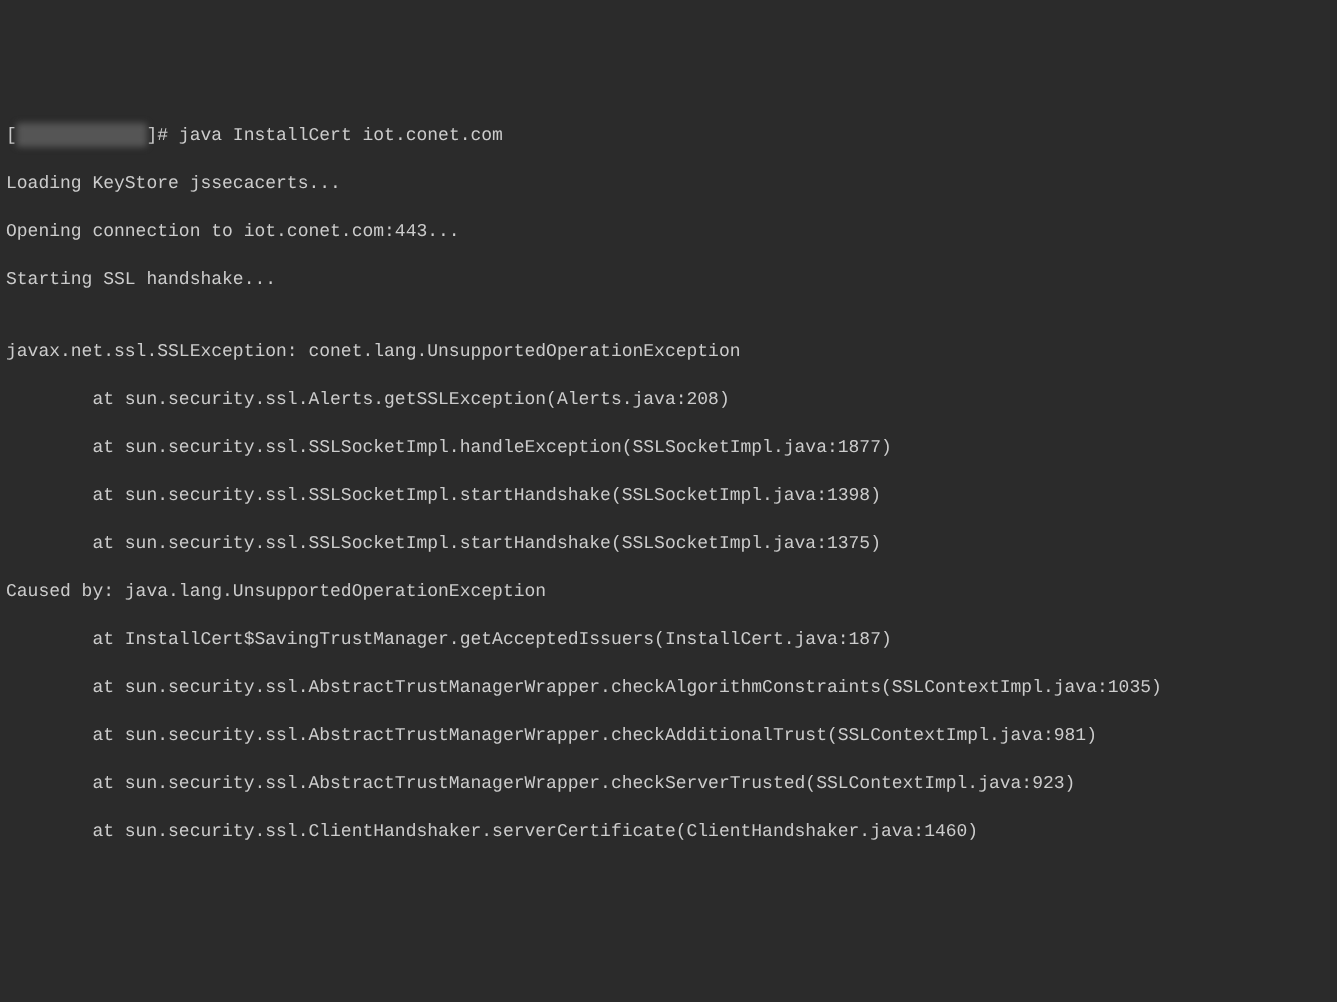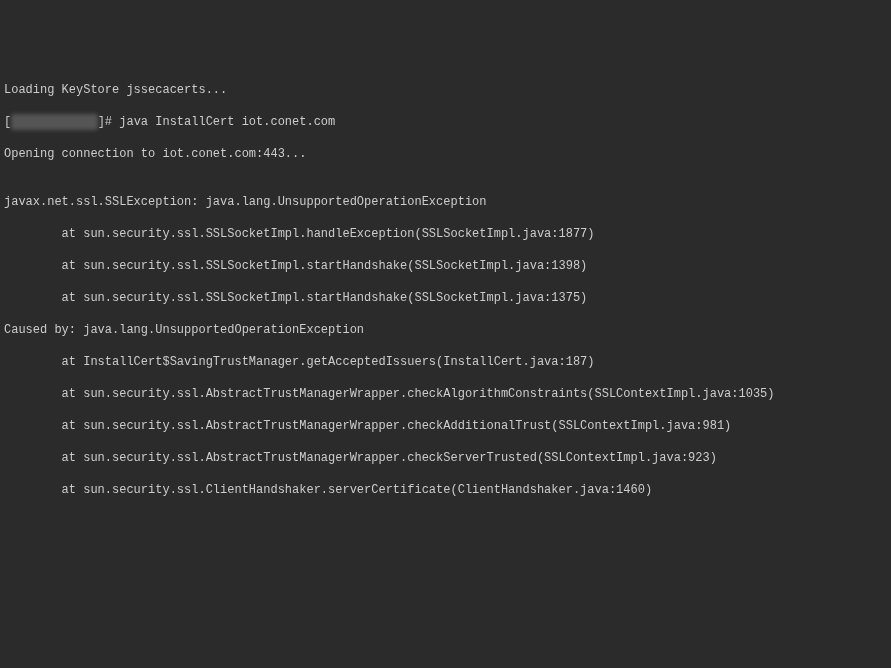--- a/index.html
+++ b/index.html
@@ -32,25 +32,27 @@
     .line {
       display: block;
     }
   </style>
 </head>
 <body>
 
 
 
 <div class="terminal">
+<span class="line"><span>[</span><span class="blurred">redactedhost</span><span>]# </span><span>java InstallCert iot.conet.com</span></span>
 <span class="line">Loading KeyStore jssecacerts...</span>
-<span class="line"><span>[</span><span class="blurred">redactedhost</span><span>]# </span><span>java InstallCert iot.conet.com</span></span>
 <span class="line">Opening connection to iot.conet.com:443...</span>
+<span class="line">Starting SSL handshake...</span>
 <span class="line"></span>
-<span class="line">javax.net.ssl.SSLException: java.lang.UnsupportedOperationException</span>
+<span class="line">javax.net.ssl.SSLException: conet.lang.UnsupportedOperationException</span>
+<span class="line">        at sun.security.ssl.Alerts.getSSLException(Alerts.java:208)</span>
 <span class="line">        at sun.security.ssl.SSLSocketImpl.handleException(SSLSocketImpl.java:1877)</span>
 <span class="line">        at sun.security.ssl.SSLSocketImpl.startHandshake(SSLSocketImpl.java:1398)</span>
 <span class="line">        at sun.security.ssl.SSLSocketImpl.startHandshake(SSLSocketImpl.java:1375)</span>
 <span class="line">Caused by: java.lang.UnsupportedOperationException</span>
 <span class="line">        at InstallCert$SavingTrustManager.getAcceptedIssuers(InstallCert.java:187)</span>
 <span class="line">        at sun.security.ssl.AbstractTrustManagerWrapper.checkAlgorithmConstraints(SSLContextImpl.java:1035)</span>
 <span class="line">        at sun.security.ssl.AbstractTrustManagerWrapper.checkAdditionalTrust(SSLContextImpl.java:981)</span>
 <span class="line">        at sun.security.ssl.AbstractTrustManagerWrapper.checkServerTrusted(SSLContextImpl.java:923)</span>
 <span class="line">        at sun.security.ssl.ClientHandshaker.serverCertificate(ClientHandshaker.java:1460)</span>
 

